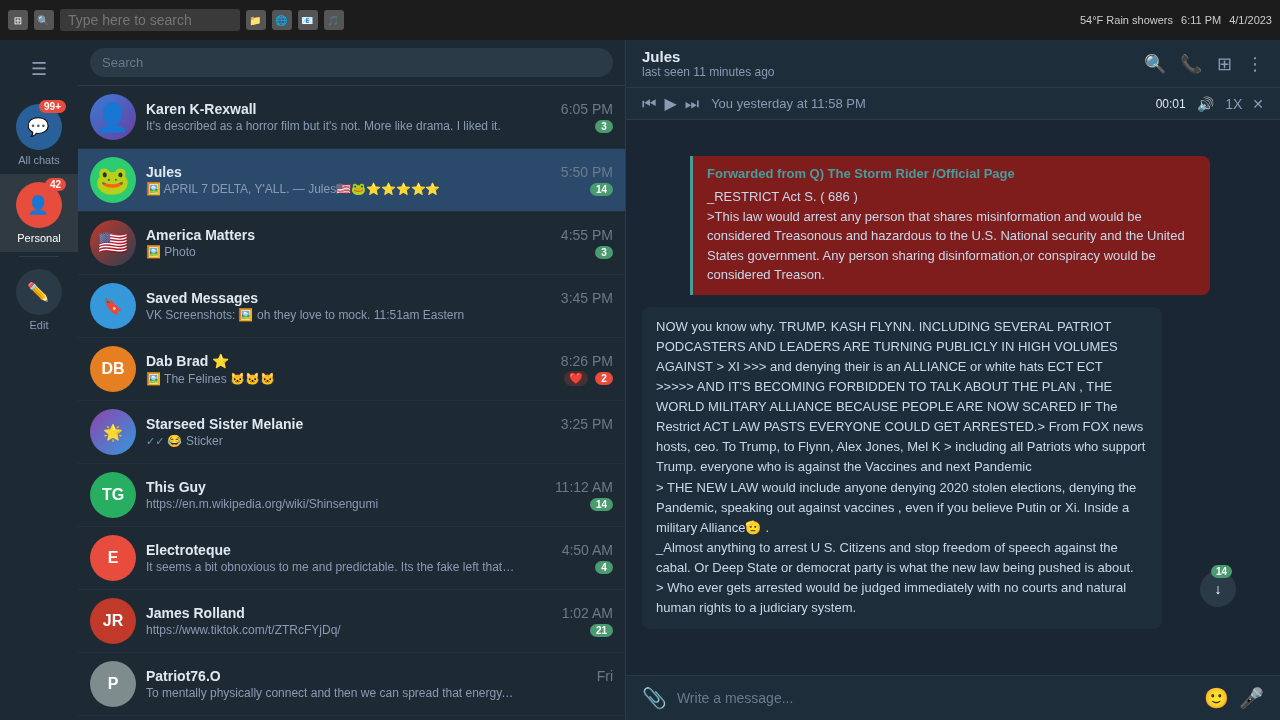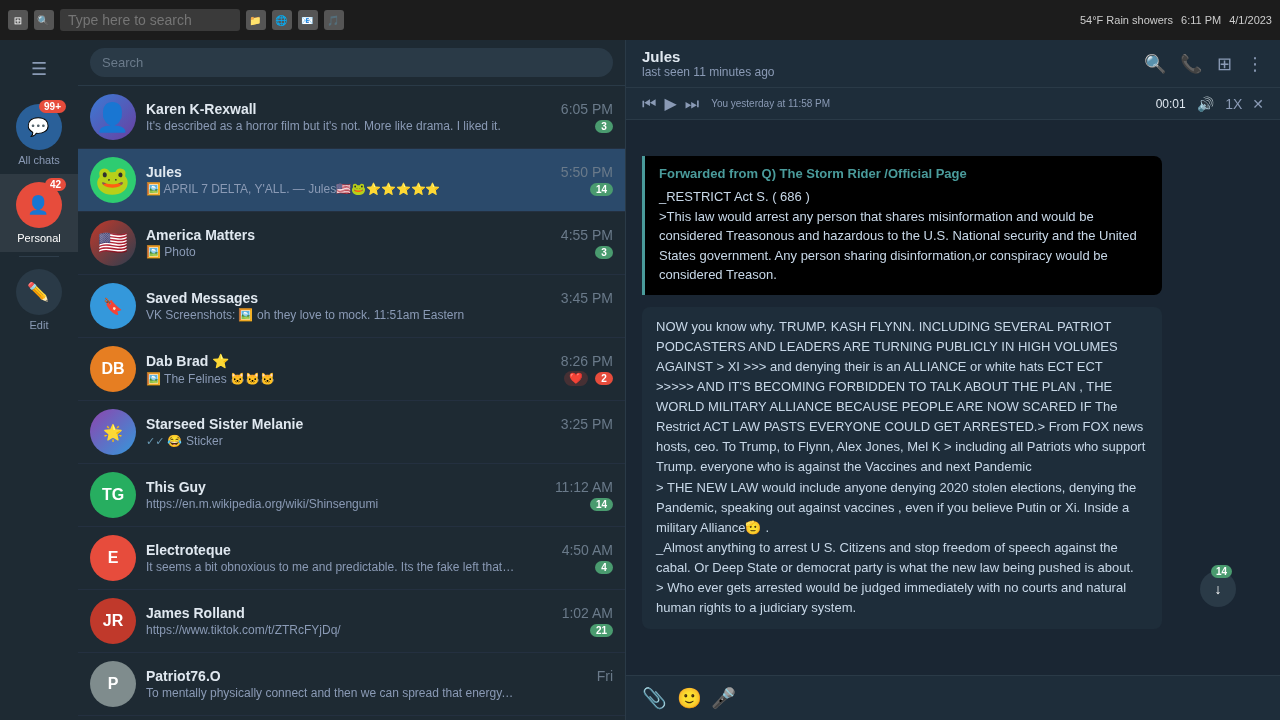--- a/index.html
+++ b/index.html
@@ -169,44 +169,45 @@
       align-items: center;
       gap: 12px;
       border-bottom: 1px solid #2a3a47;
       flex-shrink: 0;
     }
     .media-controls { display: flex; gap: 8px; align-items: center; }
     .media-btn { color: #8a9ab5; font-size: 16px; cursor: pointer; }
     .media-time { font-size: 12px; color: #e0e8f0; margin-left: auto; }
     .media-icons { display: flex; gap: 10px; align-items: center; }
     .media-icon { color: #8a9ab5; font-size: 14px; cursor: pointer; }
-    .media-you-text { font-size: 10px; color: #8a9ab5; text-align: center; }
+    .media-you-text { font-size: 13px; color: #8a9ab5; text-align: center; }
 
     
     .messages-area {
       flex: 1;
       overflow-y: auto;
       padding: 16px;
       display: flex;
       flex-direction: column;
       gap: 12px;
     }
     .message-image {
       max-width: 320px;
       background: #2a3a47;
       border-radius: 8px;
       overflow: hidden;
       margin-bottom: 8px;
     }
     .forwarded-box {
-      background: #000000;
+      background: #7f1d1d;
       border-left: 3px solid #4a9b9b;
       padding: 10px 14px;
       border-radius: 0 8px 8px 0;
       max-width: 520px;
+      margin-left: 48px;
     }
     .forwarded-from {
       color: #4a9b9b;
       font-size: 13px;
       font-weight: 600;
       margin-bottom: 6px;
     }
     .forwarded-text {
       font-size: 13px;
       color: #c8d8e8;
@@ -560,18 +561,19 @@
         <div class="scroll-btn" style="position:relative;">
           <span class="scroll-badge">14</span>
           ↓
         </div>
       </div>
 
     </div>
 
     <div class="input-area">
       <span class="input-icon">📎</span>
+      <input class="message-input" type="text" placeholder="Write a message..." style="">
       <span class="input-icon">🙂</span>
       <span class="input-icon">🎤</span>
     </div>
 
   </div>
 </div>
 
 </body></html>

